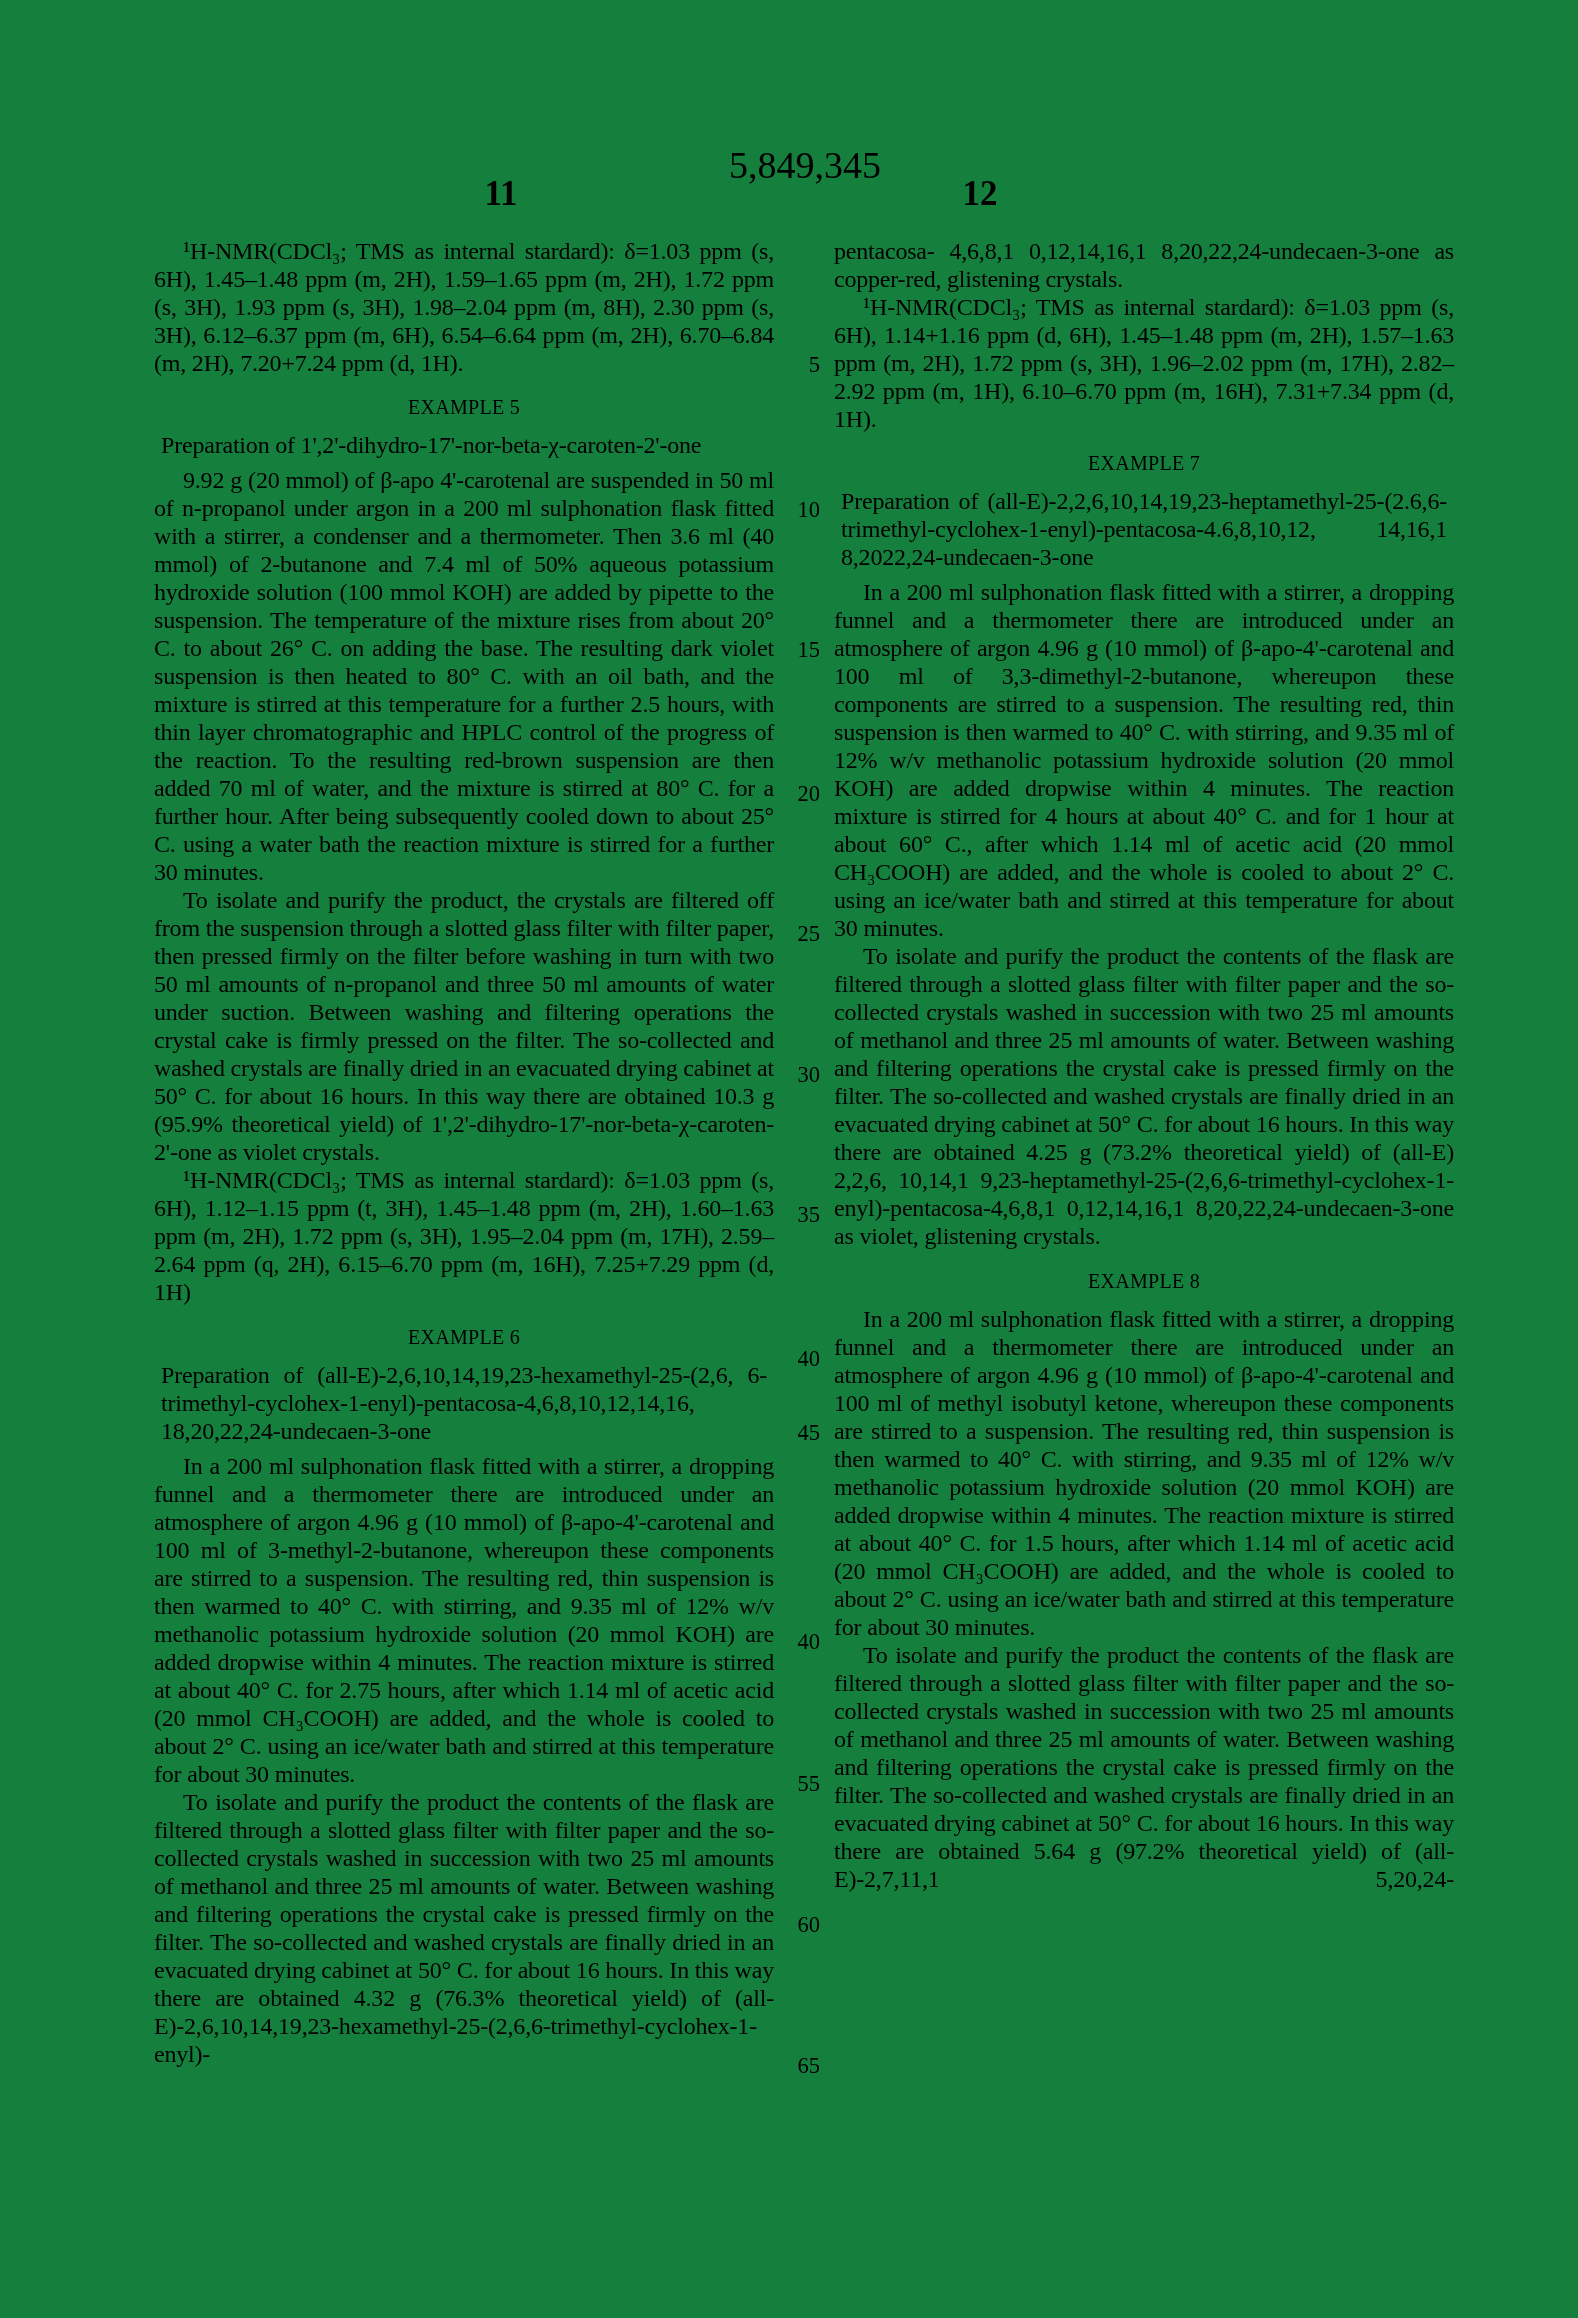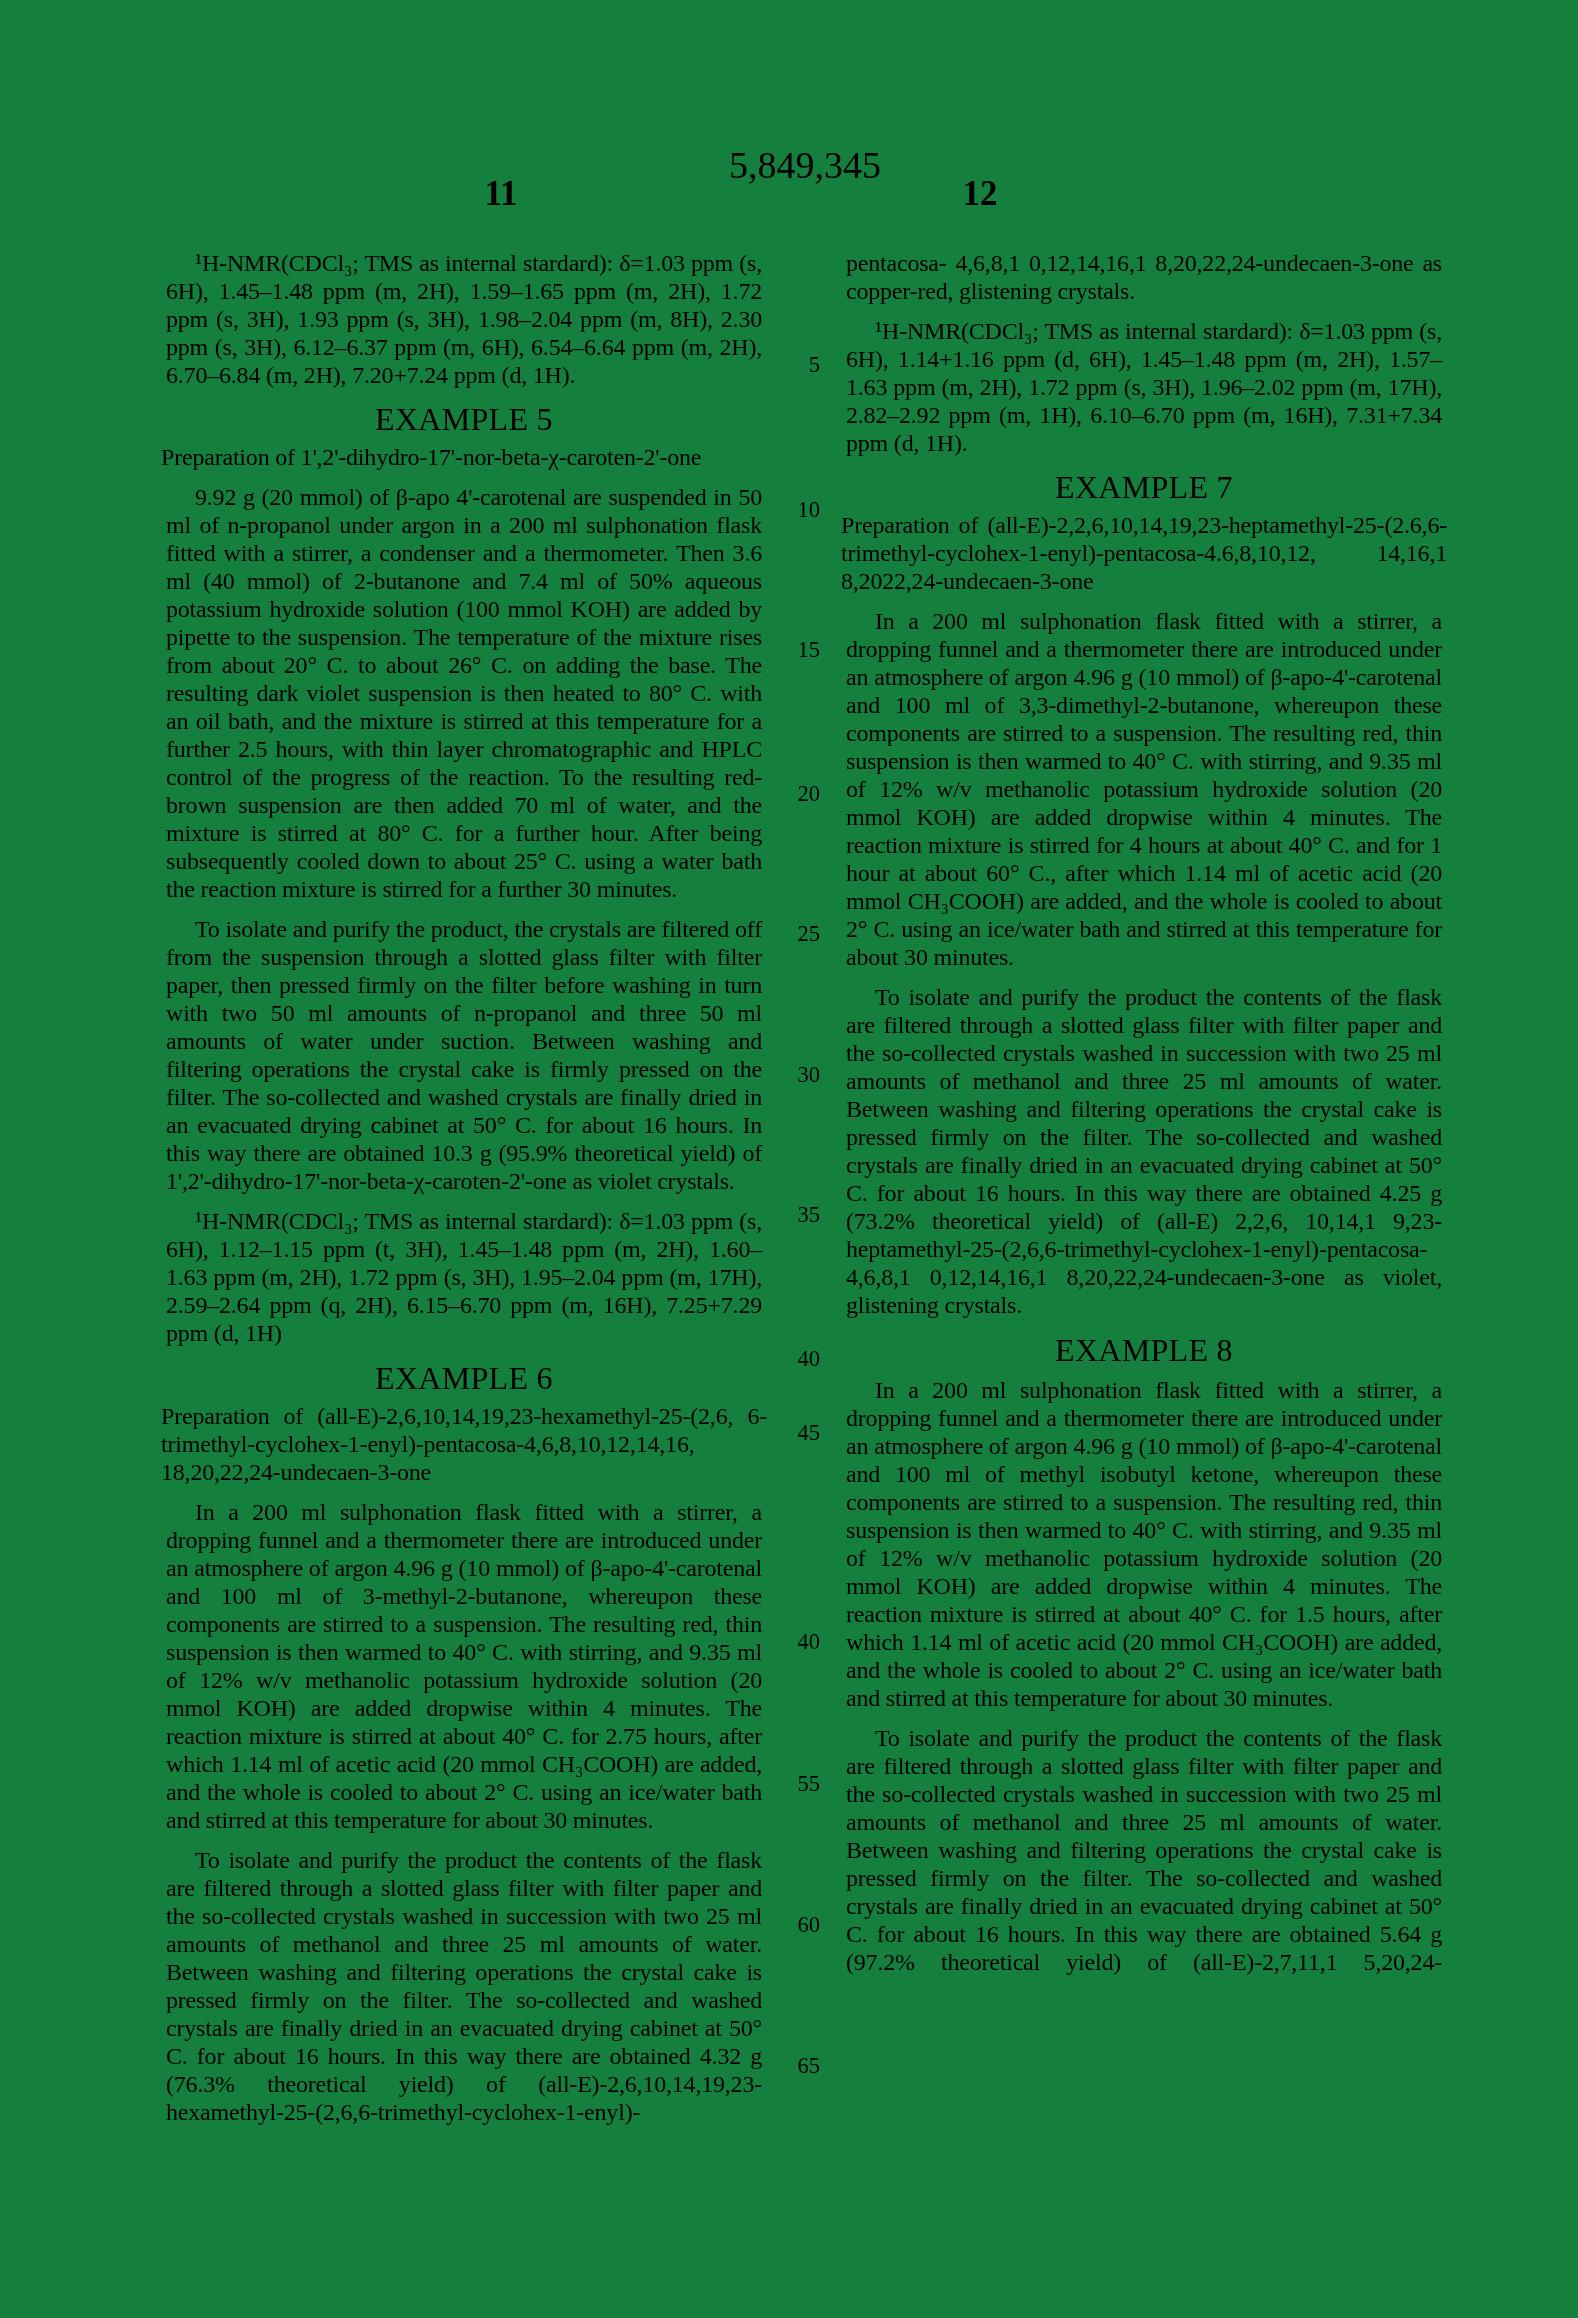--- a/index.html
+++ b/index.html
@@ -40,26 +40,26 @@
     position: absolute;
     top: 237px;
     width: 620px;
     font-size: 24px;
     line-height: 28px;
     letter-spacing: -0.2px;
     text-align: justify;
   }
   .column-left  { left: 154px; }
   .column-right { left: 834px; }
-  .para { margin: 12px; }
+  .para { margin: 0; }
   .indent { text-indent: 29px; }
   .subheading { text-indent: 0; margin: 7px; }
   .heading {
     margin: 16.3px 0 10.2px 0;
-    font-size: 32px;
+    font-size: 20px;
     font-weight: normal;
     text-align: center;
     text-indent: 0;
     letter-spacing: 0.3px;
   }
   .justify-last { text-align-last: justify; }
   .ln {
     position: absolute;
     left: 761px;
     width: 59px;

